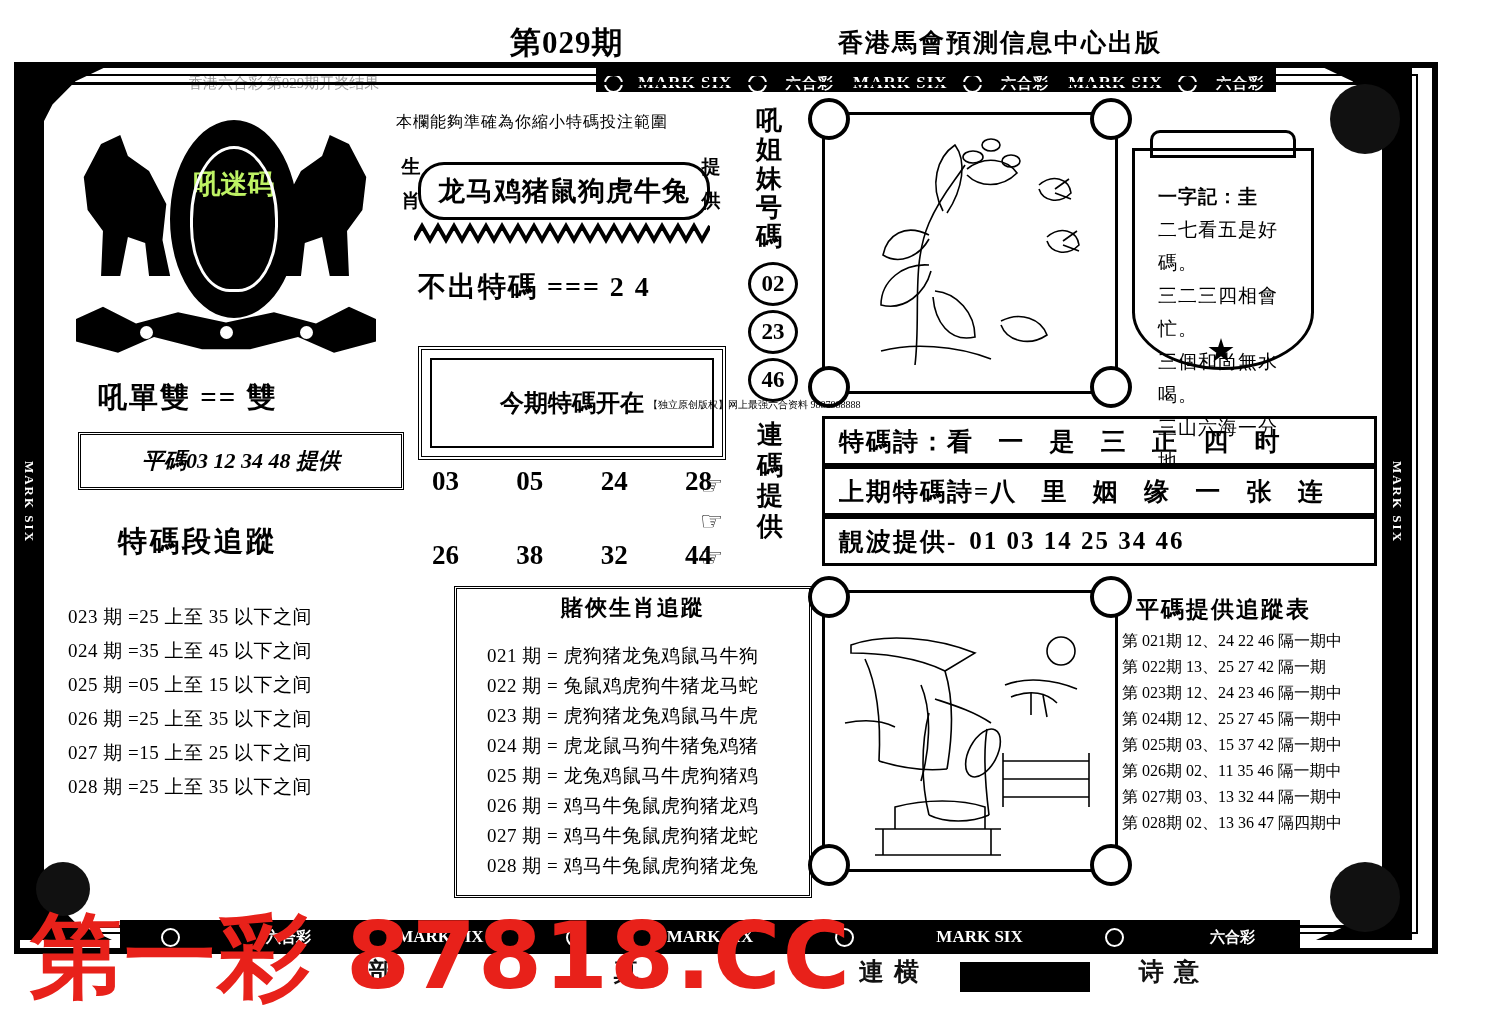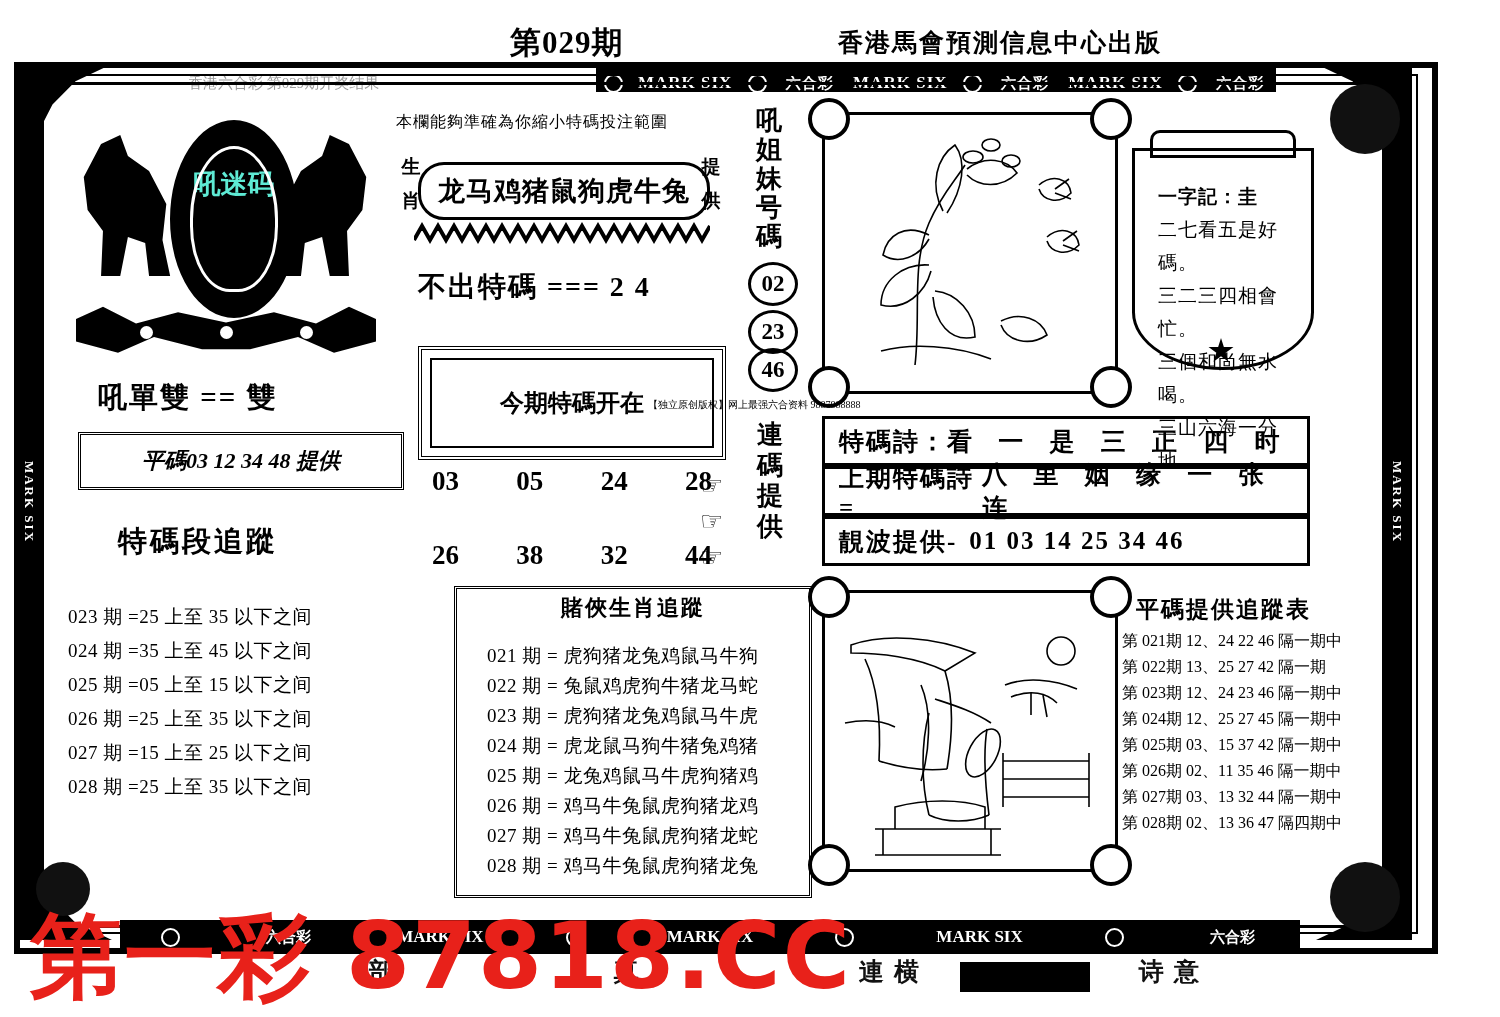--- a/index.html
+++ b/index.html
@@ -46,21 +46,21 @@
   .ms-ico{display:inline-block;width:15px;height:15px;border:2px solid #fff;
       border-radius:50%;position:relative;}
   .cn-blk{background:#000;color:#fff;padding:1px 4px;font-size:15px;font-weight:bold;}
 
   
   .logo-box{position:absolute;left:60px;top:110px;width:330px;height:250px;}
   .oval{position:absolute;left:110px;top:10px;width:120px;height:190px;
       border:4px solid #000;border-radius:50%;background:#000;}
   .oval:after{content:"";position:absolute;left:16px;top:22px;width:82px;height:140px;
       border:3px solid #fff;border-radius:50% 50% 45% 45%;}
-  .logo-cn{position:absolute;left:0;top:0;width:120px;text-align:center;color:#5eead4;
+  .logo-cn{position:absolute;left:0;top:0;width:120px;text-align:center;color:#bef264;
       font-size:27px;font-weight:bold;line-height:1.05;}
   .tiger{position:absolute;width:96px;height:150px;background:#000;}
   .tiger.l{left:18px;top:22px;
       clip-path:polygon(6% 30%,24% 8%,44% 2%,52% 16%,74% 26%,92% 48%,88% 72%,
       96% 96%,74% 96%,70% 74%,52% 70%,44% 96%,24% 96%,26% 66%,10% 52%);}
   .tiger.r{left:216px;top:22px;
       clip-path:polygon(94% 30%,76% 8%,56% 2%,48% 16%,26% 26%,8% 48%,12% 72%,
       4% 96%,26% 96%,30% 74%,48% 70%,56% 96%,76% 96%,74% 66%,90% 52%);}
   .ribbon{position:absolute;left:16px;top:190px;width:300px;height:56px;background:#000;
       clip-path:polygon(0 34%,9% 12%,20% 42%,34% 22%,50% 40%,66% 22%,80% 42%,91% 12%,
@@ -127,21 +127,21 @@
       border:3px solid #000;border-radius:0 0 50% 50%/0 0 26% 26%;}
   .shield-top{position:absolute;left:1150px;top:130px;width:140px;height:22px;
       border:3px solid #000;border-radius:10px 10px 0 0;}
   .shield-txt{position:absolute;left:1158px;top:180px;width:150px;font-size:19px;
       line-height:33px;letter-spacing:1px;}
   .shield-flower{position:absolute;left:1208px;top:338px;width:26px;height:26px;
       background:#000;clip-path:polygon(50% 0,61% 35%,98% 35%,68% 57%,79% 91%,
       50% 70%,21% 91%,32% 57%,2% 35%,39% 35%);}
 
   
-  .poem{position:absolute;left:822px;width:488px;border:3px solid #000;
+  .poem{position:absolute;left:822px;width:555px;border:3px solid #000;
       display:flex;align-items:center;font-size:25px;font-weight:bold;
       letter-spacing:2px;padding-left:14px;box-sizing:border-box;}
   .poem .sp{letter-spacing:10px;}
 
   
   .pm-title{position:absolute;left:1136px;top:594px;font-size:23px;font-weight:bold;
       letter-spacing:2px;}
   .pm-list{position:absolute;left:1122px;top:628px;width:270px;font-size:16px;
       line-height:26px;}
 
@@ -279,21 +279,21 @@
       <li>025 期 = 龙兔鸡鼠马牛虎狗猪鸡</li>
       <li>026 期 = 鸡马牛兔鼠虎狗猪龙鸡</li>
       <li>027 期 = 鸡马牛兔鼠虎狗猪龙蛇</li>
       <li>028 期 = 鸡马牛兔鼠虎狗猪龙兔</li>
     </ul>
   </div>
 
   <div class="v-num">吼姐妹号碼</div>
   <div class="circ" style="top:262px;">02</div>
   <div class="circ" style="top:310px;">23</div>
-  <div class="circ" style="top:348px;text-align:center;">46</div>
+  <div class="circ" style="top:358px;text-align:center;">46</div>
   <div class="v-lian">連碼提供</div>
 
   <div class="pic" style="left:822px;top:112px;width:290px;height:276px;">
     <div class="ring tl"></div>
     <div class="ring tr"></div>
     <div class="ring bl"></div>
     <div class="ring br"></div>
     <svg viewBox="0 0 290 276" width="290" height="276">
       <g fill="none" stroke="#000" stroke-width="1.6">
         <path d="M90 250 C96 200 86 150 104 108 C116 80 130 66 140 50"></path>

